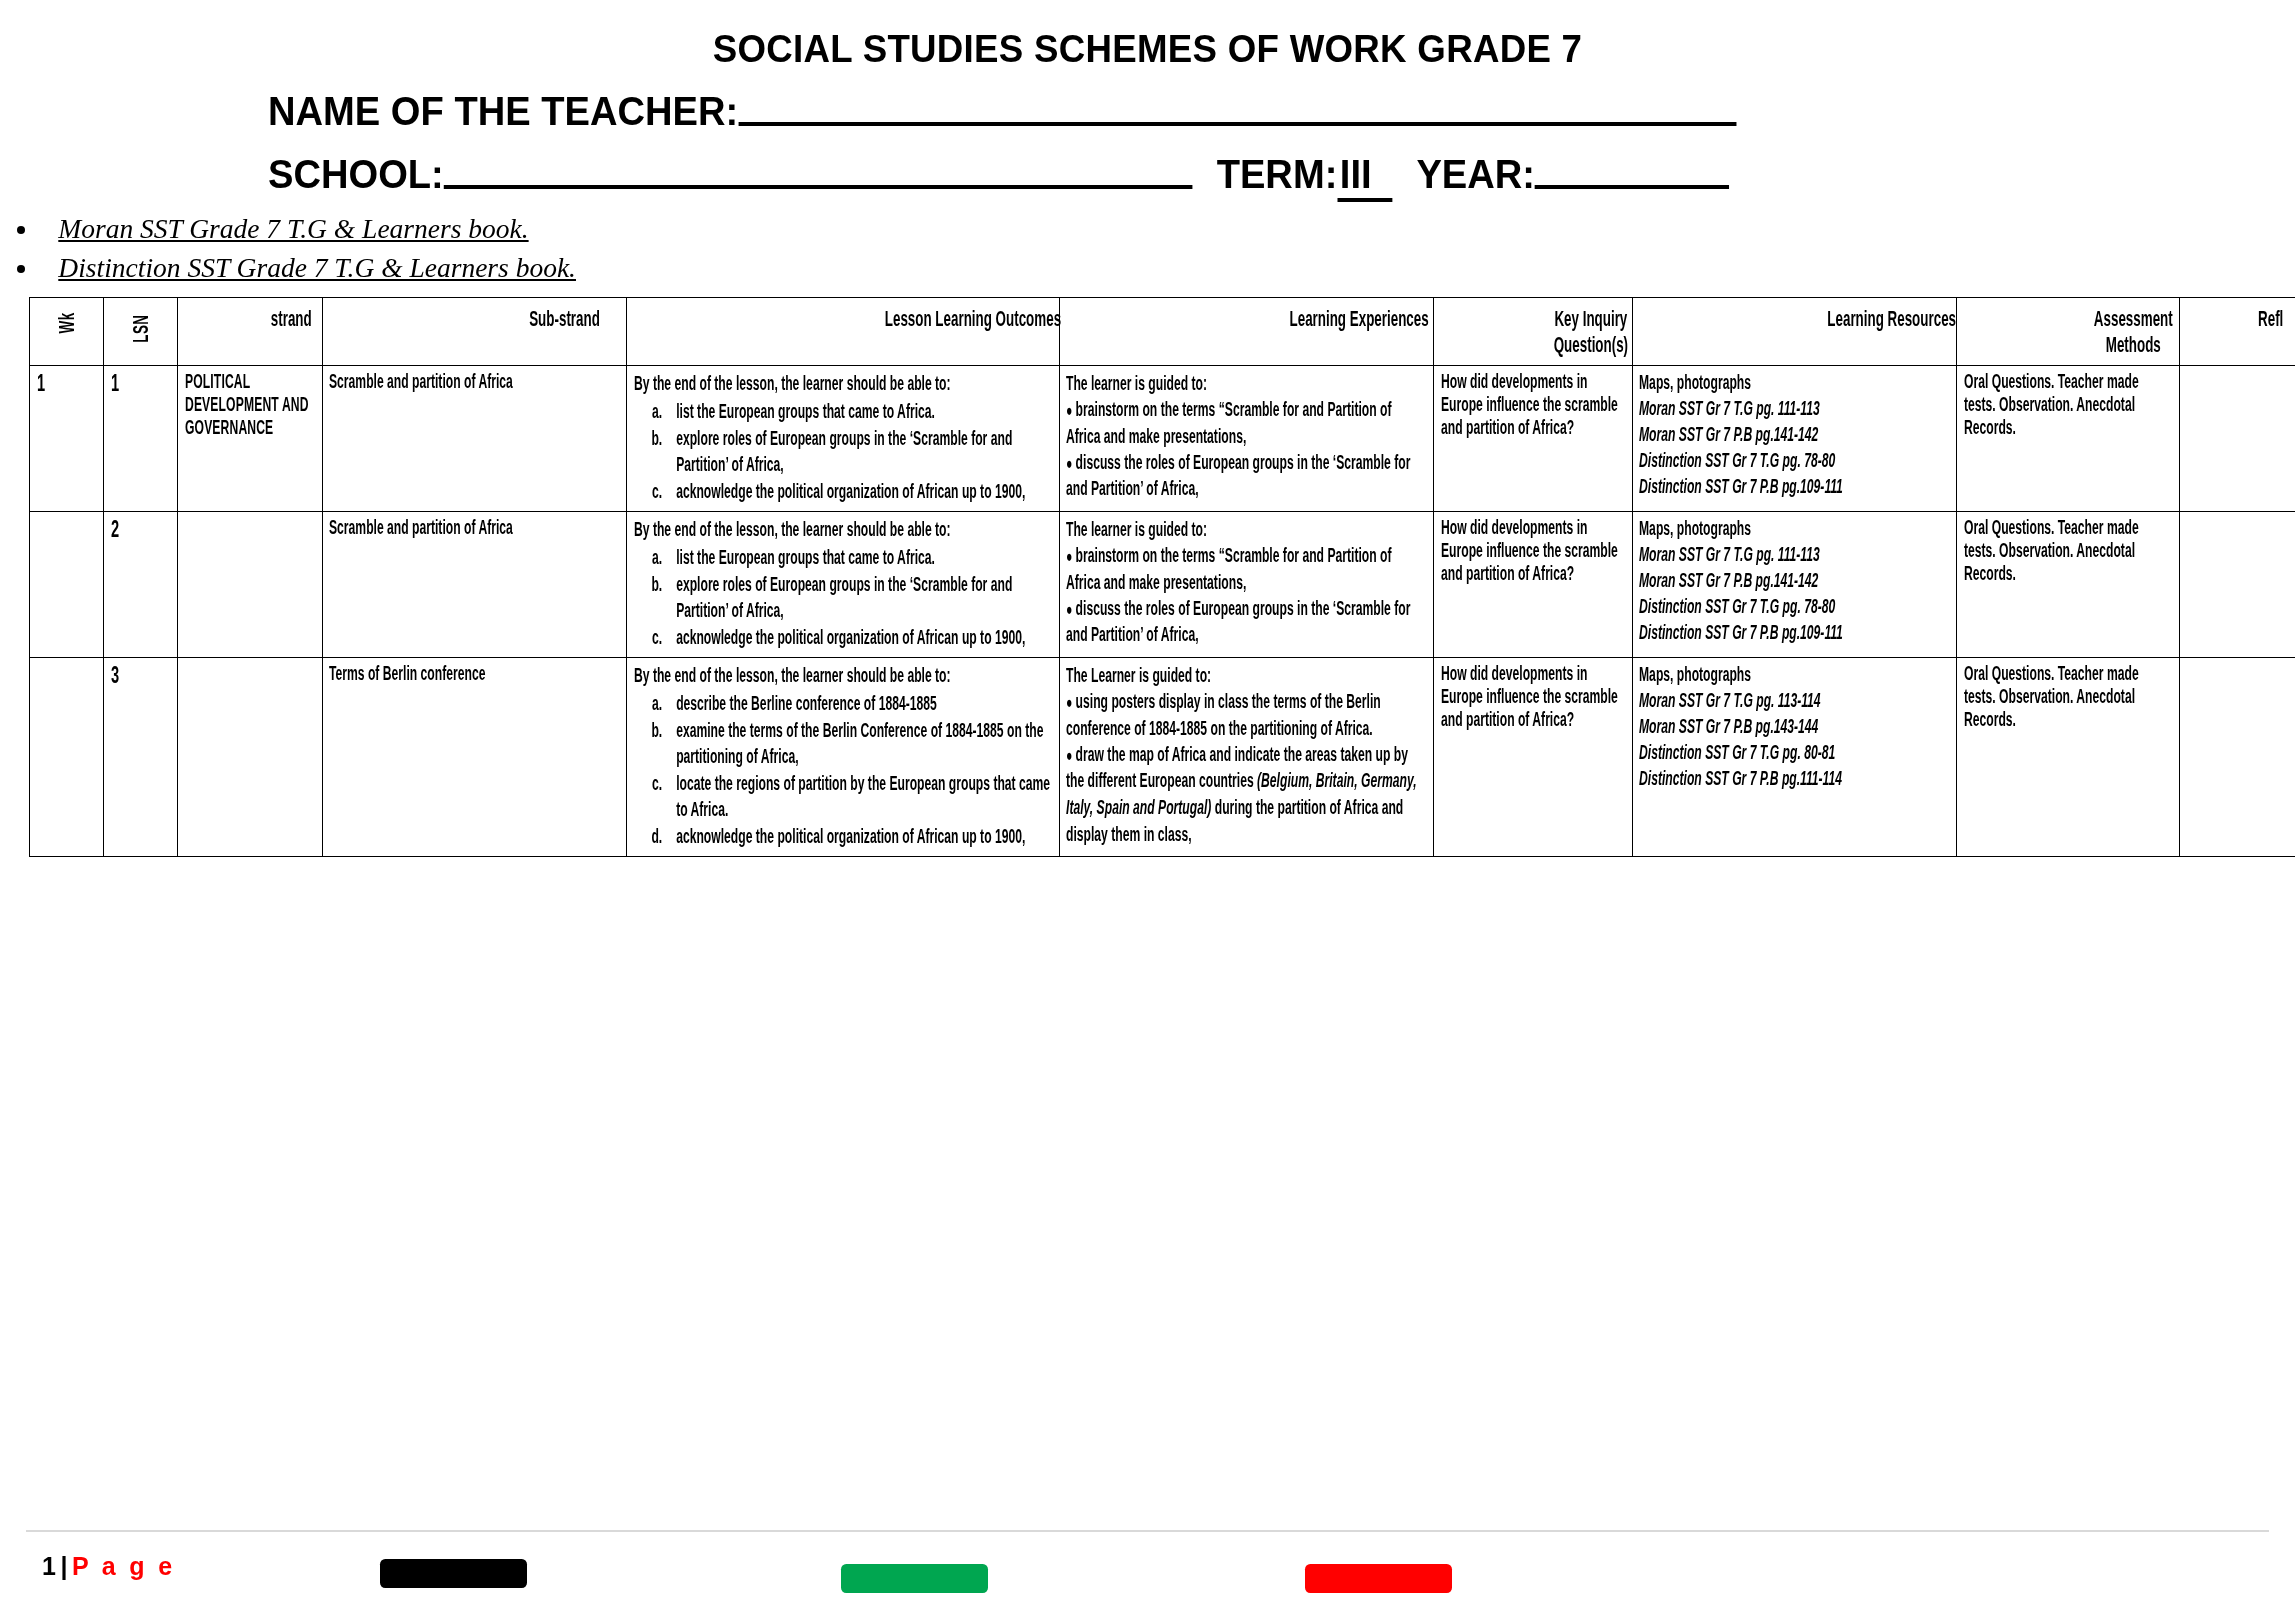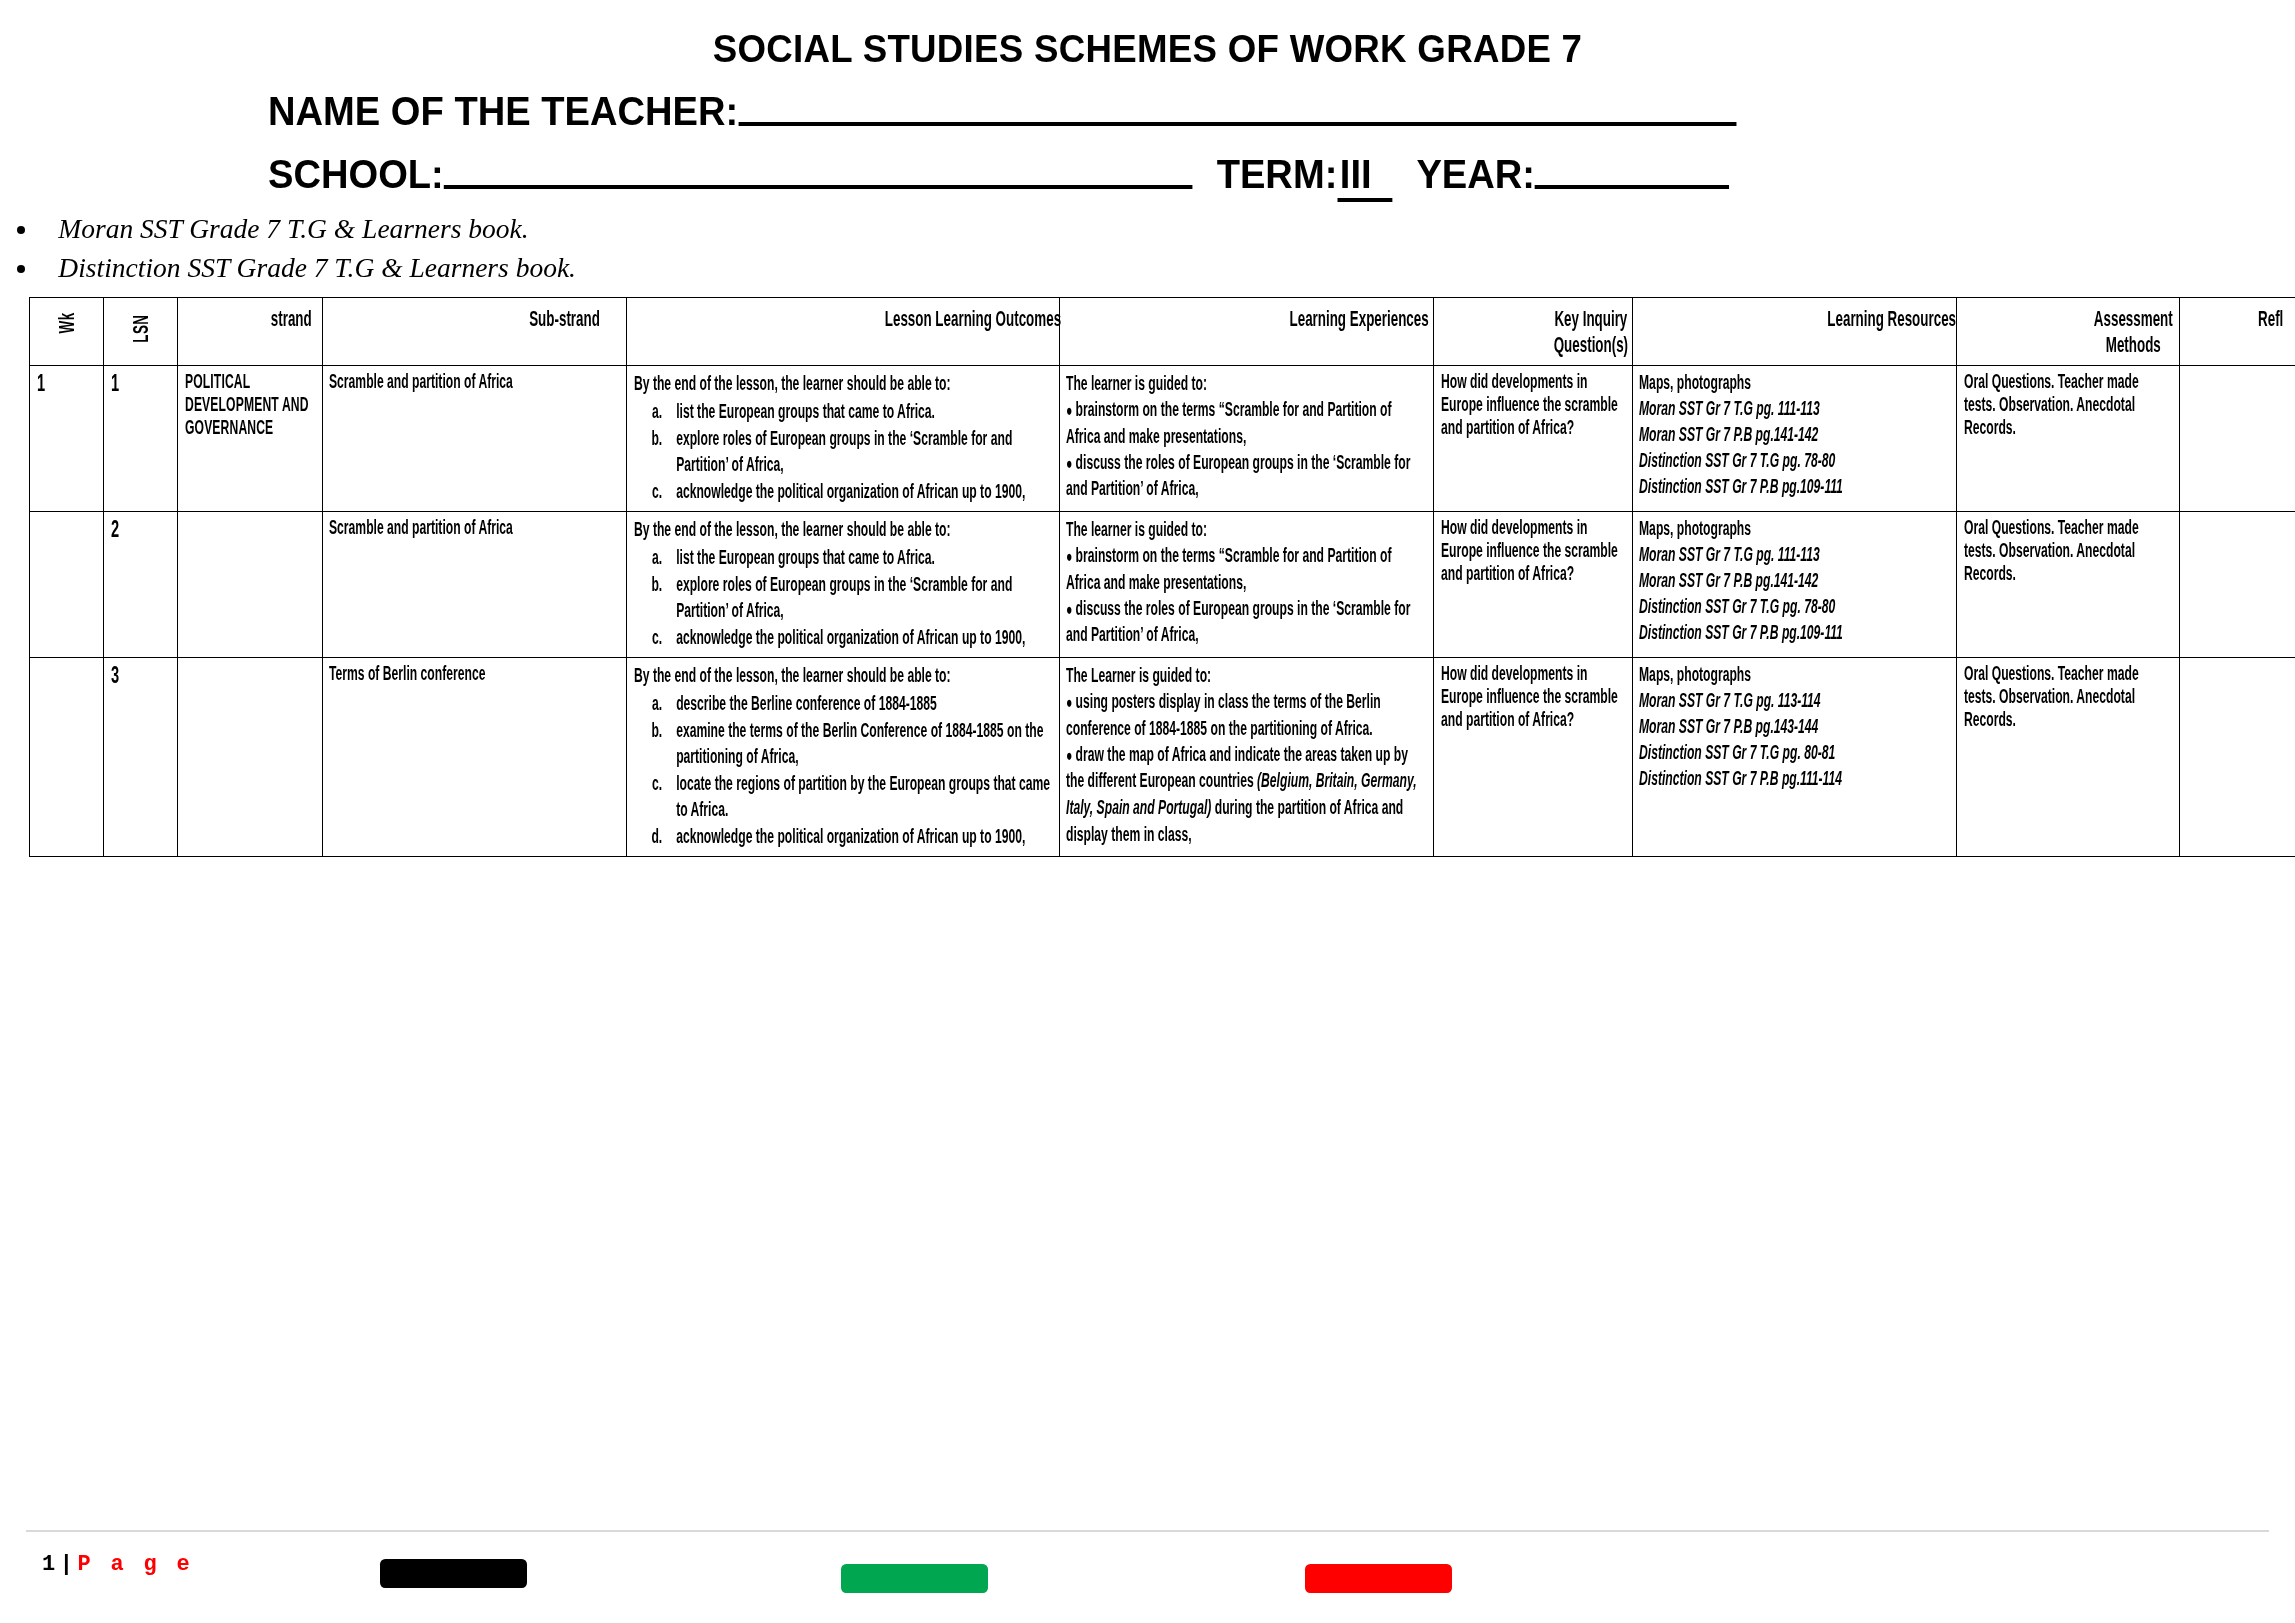--- a/index.html
+++ b/index.html
@@ -70,20 +70,21 @@
     font-family: "Liberation Serif", serif;
     font-weight: 700;
     font-size: 27.5px;
     text-decoration: underline;
     text-underline-offset: 3.3px;
     margin: 17px 0 0 51px;
   }
   .ref-list {
     list-style: disc;
     margin: 6.5px 0 0 0;
+    text-decoration: underline;
   }
   .ref-list li {
     font-family: "Liberation Serif", serif;
     font-style: italic;
     font-size: 27.5px;
     line-height: 1.42;
     padding-left: 18.3px;
   }
 
   
@@ -171,22 +172,22 @@
   }
   .foot-rule {
     position: absolute;
     left: 26px; right: 26px; top: 9.2px;
     border-top: 2.6px solid #d9d9d9;
   }
   .page-num {
     position: absolute;
     left: 42px;
     top: 31px;
-    font-family: Liberation Mono, monospace;
-    font-size: 22px;
+    font-family: Liberation Sans, sans-serif;
+    font-size: 25px;
     font-weight: 700;
     letter-spacing: 0.7px;
     white-space: nowrap;
   }
   .page-num .n { color: #000; }
   .page-num .bar { color: #000; padding: 0 3.9px; }
   .page-num .pg { color: #ff0000; letter-spacing: 3.3px; }
 
   .flag-bar {
     position: absolute;

